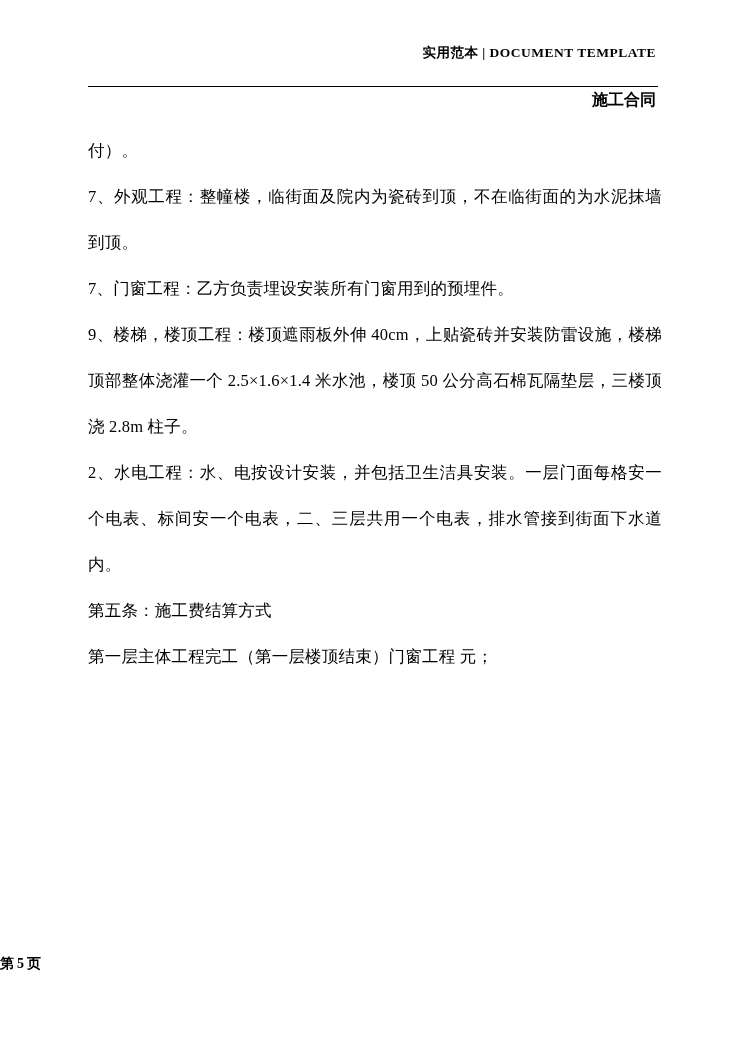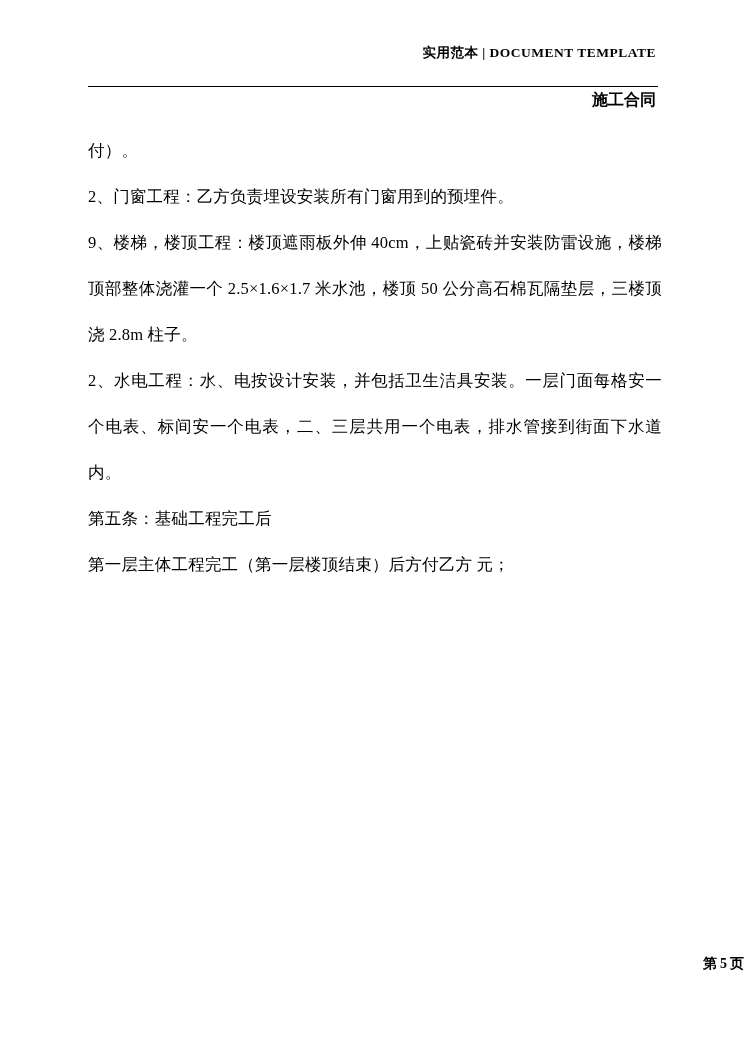--- a/index.html
+++ b/index.html
@@ -71,44 +71,45 @@
     text-justify: inter-ideograph;
     margin: 0 0 0 0;
     letter-spacing: 0.2px;
   }
   .para.indent-none { text-indent: 0; }
   .footer {
     position: absolute;
     left: 0;
     top: 955px;
     width: 744px;
-    text-align: right;
+    text-align: left;
     font-size: 14px;
     font-family: "Liberation Serif", serif;
   }
   .footer span { font-weight: bold; }
   .pagenum { font-weight: bold; padding: 0 3px; }
 </style>
 </head>
 <body>
 
 <div class="page">
 
   <div class="header">
     <div class="header-brand">实用范本  |  DOCUMENT TEMPLATE</div>
     <div class="header-rule"></div>
     <div class="header-sub">施工合同</div>
   </div>
 
   <div class="content">
     <p class="para indent-none">付）。</p>
-    <p class="para indent-none">2、门窗工程：乙方负责埋设安装所有门窗用到的预埋件。</p>
-    <p class="para indent-none">9、楼梯，楼顶工程：楼顶遮雨板外伸 40cm，上贴瓷砖并安装防雷设施，楼梯顶部整体浇灌一个 2.5×1.6×1.7 米水池，楼顶 50 公分高石棉瓦隔垫层，三楼顶浇 2.8m 柱子。</p>
+    <p class="para indent-none">7、外观工程：整幢楼，临街面及院内为瓷砖到顶，不在临街面的为水泥抹墙到顶。</p>
+    <p class="para indent-none">7、门窗工程：乙方负责埋设安装所有门窗用到的预埋件。</p>
+    <p class="para indent-none">9、楼梯，楼顶工程：楼顶遮雨板外伸 40cm，上贴瓷砖并安装防雷设施，楼梯顶部整体浇灌一个 2.5×1.6×1.4 米水池，楼顶 50 公分高石棉瓦隔垫层，三楼顶浇 2.8m 柱子。</p>
     <p class="para indent-none">2、水电工程：水、电按设计安装，并包括卫生洁具安装。一层门面每格安一个电表、标间安一个电表，二、三层共用一个电表，排水管接到街面下水道内。</p>
-    <p class="para indent-none">第五条：基础工程完工后</p>
-    <p class="para indent-none">第一层主体工程完工（第一层楼顶结束）后方付乙方  元；</p>
+    <p class="para indent-none">第五条：施工费结算方式</p>
+    <p class="para indent-none">第一层主体工程完工（第一层楼顶结束）门窗工程  元；</p>
   </div>
 
   <div class="footer">
     <span>第</span><span class="pagenum">5</span><span>页</span>
   </div>
 
 </div>
 
 </body></html>

